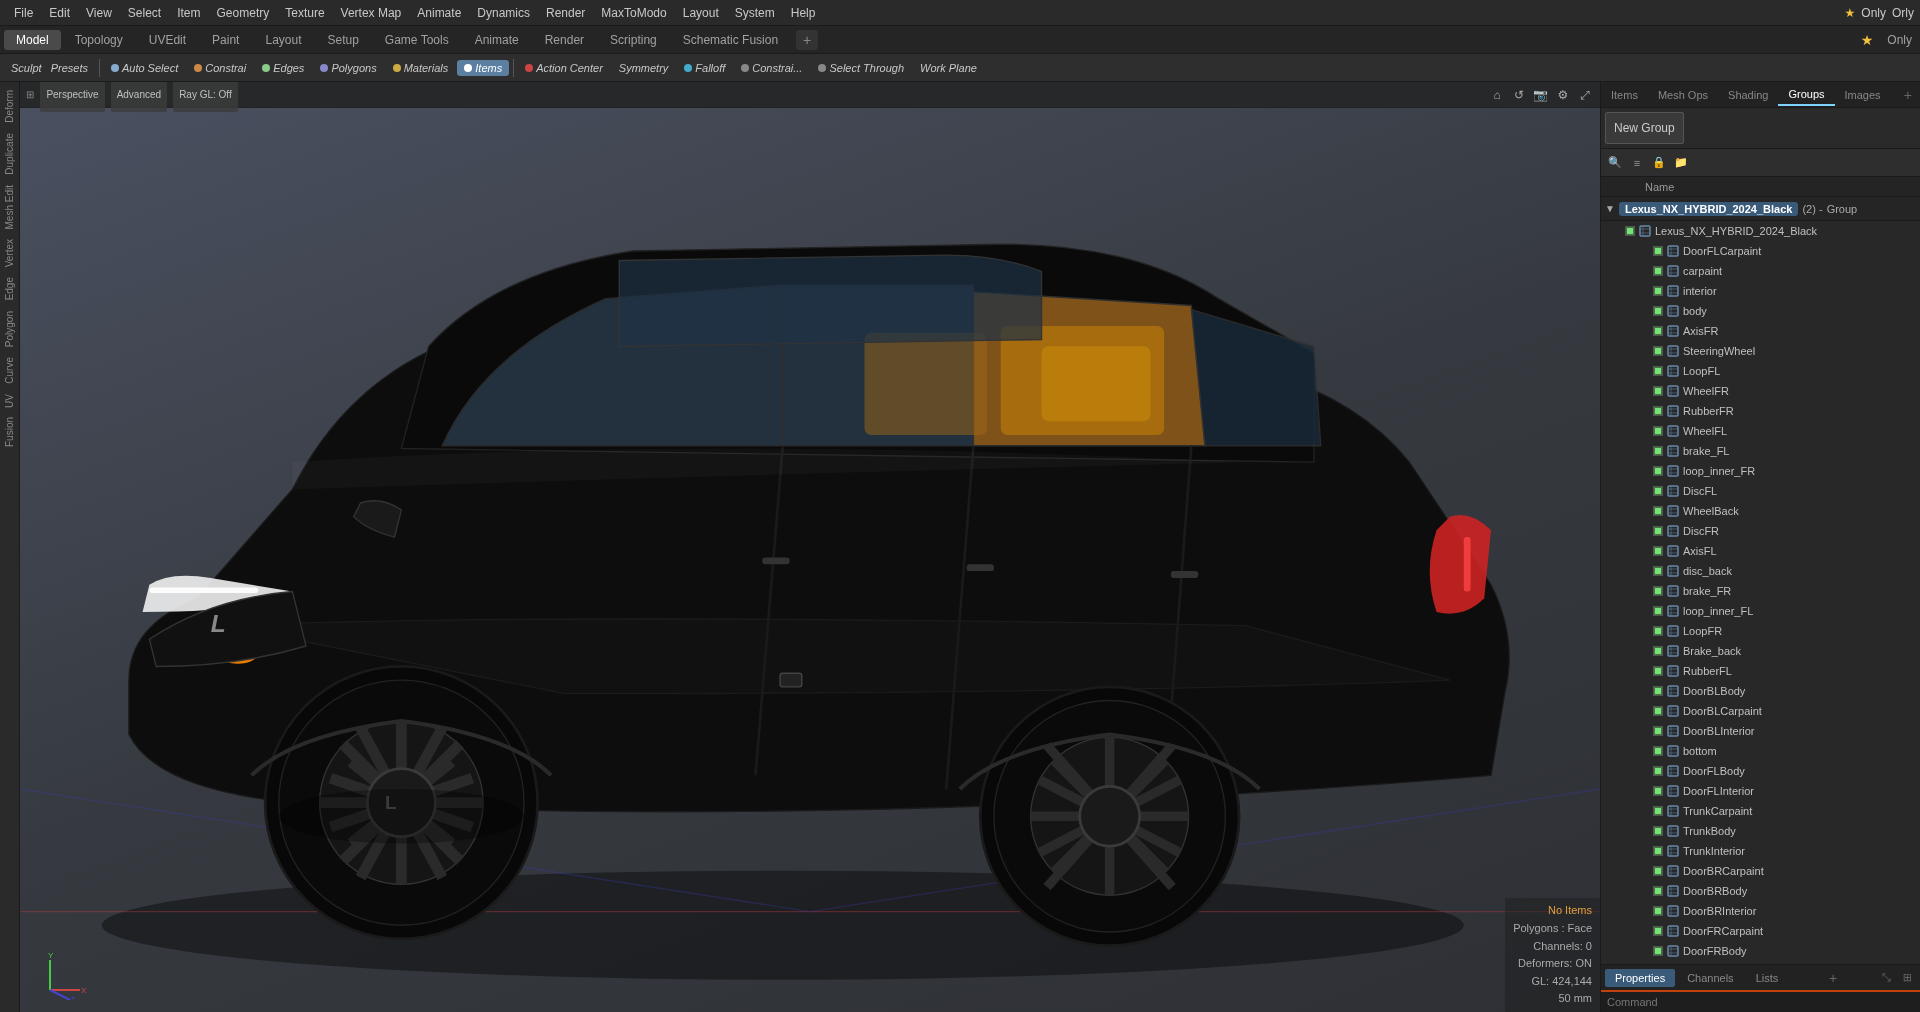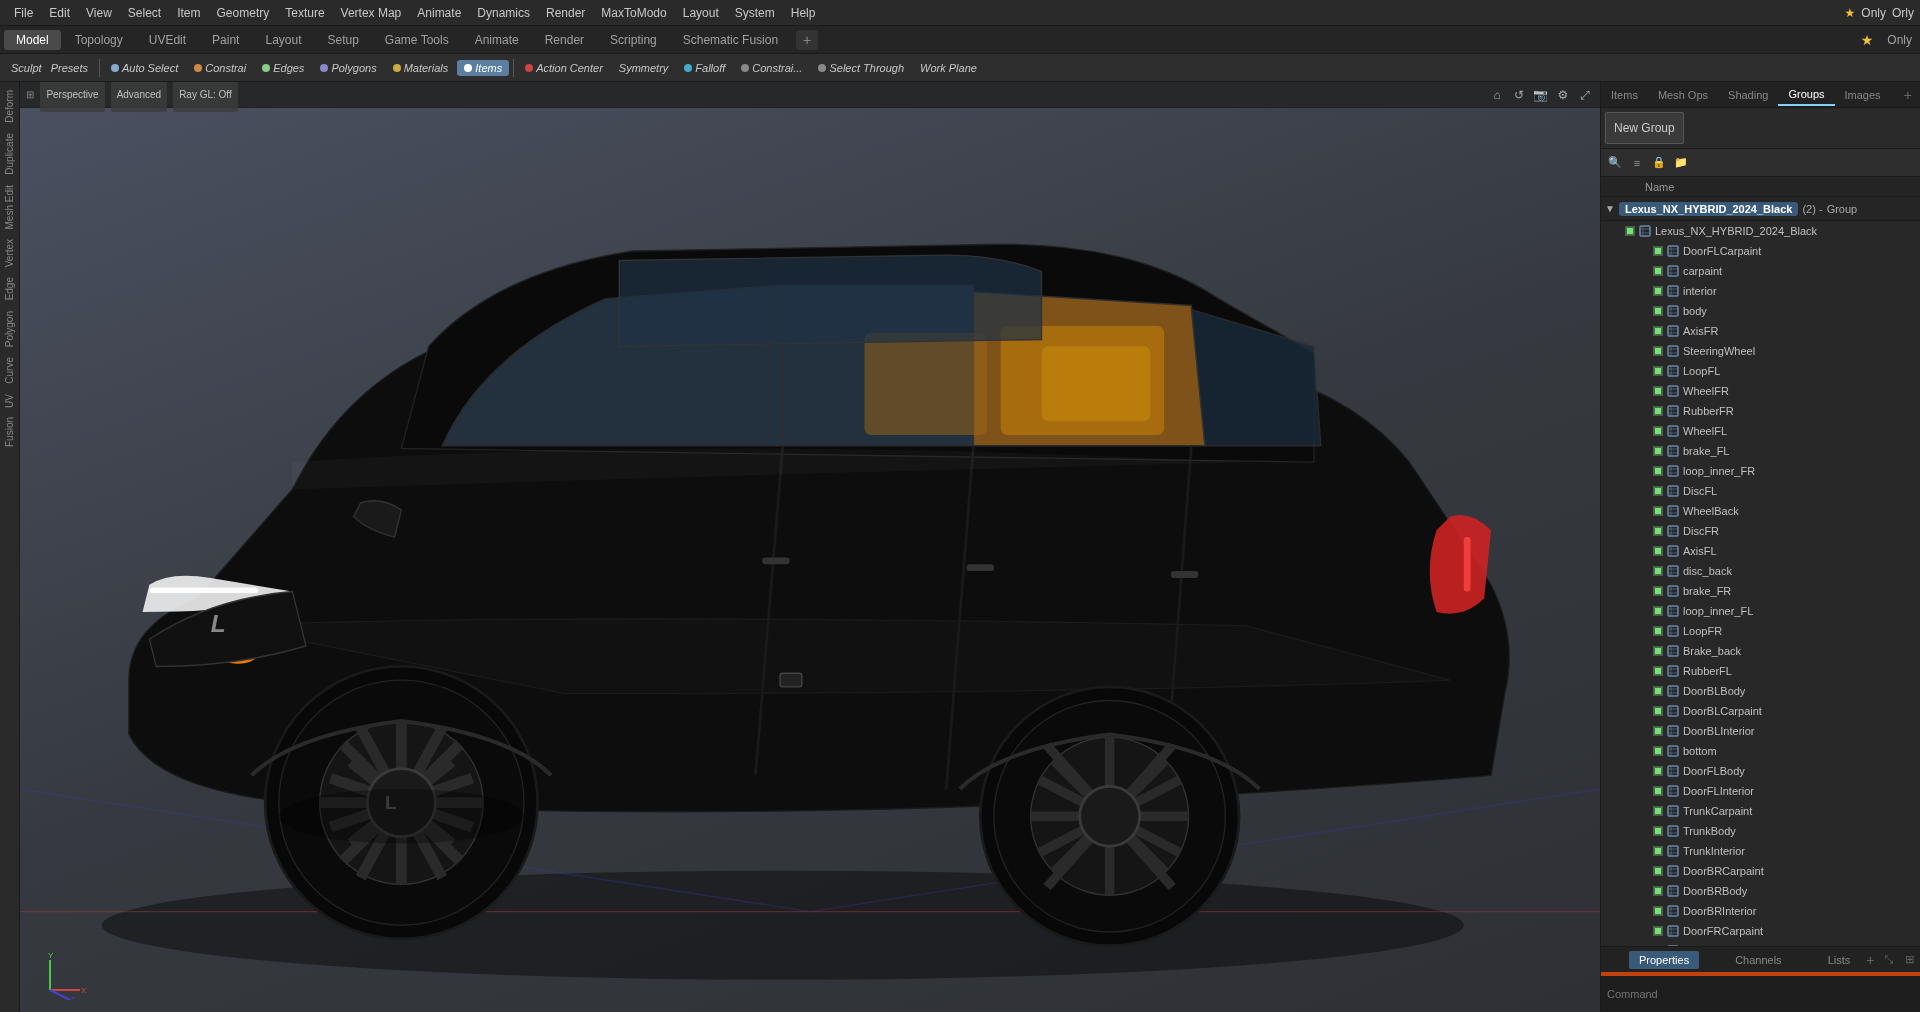--- a/index.html
+++ b/index.html
@@ -398,21 +398,20 @@
       border-top: 1px solid #1a1a1a;
       flex-shrink: 0;
       gap: 2px;
     }
     .brt {
       padding: 3px 10px;
       font-size: 11px;
       color: #888;
       cursor: pointer;
       border-radius: 2px;
-      margin-left: 24px;
     }
     .brt.active { background: #3a5a7a; color: #fff; }
     .brt-add {
       margin-left: auto;
       font-size: 14px;
       color: #666;
       cursor: pointer;
       padding: 0 4px;
     }
     .brt-icons {
@@ -422,26 +421,26 @@
     }
     .brt-icon {
       font-size: 11px;
       color: #666;
       cursor: pointer;
       padding: 2px 4px;
     }
 
     
     .command-bar {
-      height: 40px;
+      height: 22px;
       background: #1e1e1e;
       display: flex;
       align-items: center;
       padding: 0 6px;
-      border-top: 4px solid #c2410c;
+      border-top: 2px solid #c2410c;
       flex-shrink: 0;
     }
     .command-input {
       flex: 1;
       background: transparent;
       border: none;
       color: #888;
       font-size: 11px;
       outline: none;
     }
@@ -703,20 +702,28 @@
         <svg viewBox="0 0 50 50" width="50" height="50">
           <line x1="10" y1="40" x2="40" y2="40" stroke="#cc4444" stroke-width="2"></line>
           <line x1="10" y1="40" x2="10" y2="10" stroke="#44cc44" stroke-width="2"></line>
           <line x1="10" y1="40" x2="30" y2="50" stroke="#4444cc" stroke-width="2"></line>
           <text x="41" y="43" fill="#cc4444" font-size="8">X</text>
           <text x="8" y="8" fill="#44cc44" font-size="8">Y</text>
           <text x="30" y="52" fill="#4444cc" font-size="8">Z</text>
         </svg>
       </div>
 
+      <div class="viewport-status">
+        <div class="no-items">No Items</div>
+        <div>Polygons : Face</div>
+        <div>Channels: 0</div>
+        <div>Deformers: ON</div>
+        <div>GL: 424,144</div>
+        <div>50 mm</div>
+      </div>
     </div>
 
   </div>
 
   <div class="right-panel">
 
     <div class="right-panel-tabs">
       <div class="right-panel-tab">Items</div>
       <div class="right-panel-tab">Mesh Ops</div>
       <div class="right-panel-tab">Shading</div>

